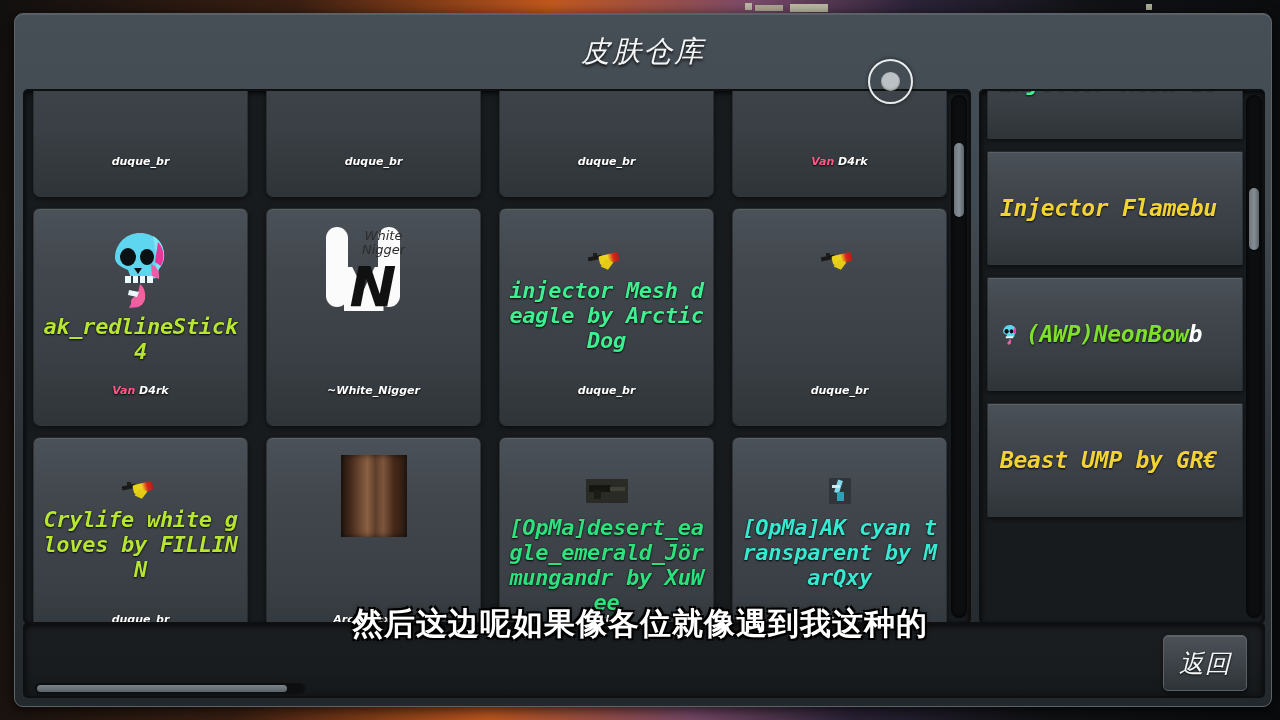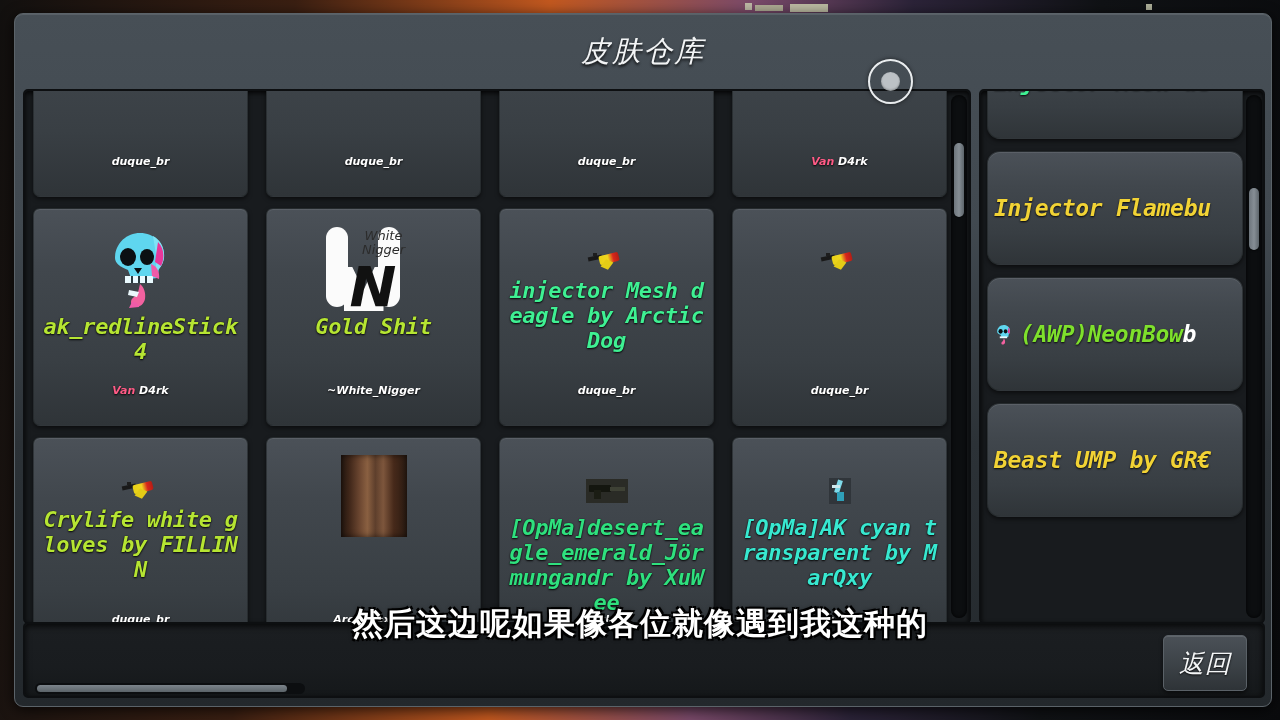--- a/index.html
+++ b/index.html
@@ -251,27 +251,27 @@
   #list-panel { width: 286px; }
   #list-scroll {
     position: absolute;
     left: 6px; top: 0; right: 20px; bottom: 0;
   }
 
   .list-item {
     position: relative;
     height: 114px;
     margin-top: 12px;
-    border-radius: 13px;
+    border-radius: 2px;
     background: linear-gradient(180deg, #4b5158 0%, #41474d 30%, #383e43 72%, #2f3438 100%);
     border: 1px solid #20242799;
     box-shadow: inset 0 1px 0 rgba(255,255,255,.09), 0 2px 4px rgba(0,0,0,.55);
     display: flex;
     align-items: center;
-    padding: 0 6px;
+    padding: 0 12px;
     overflow: hidden;
     white-space: nowrap;
   }
   .list-item.first { margin-top: -66px; }
 
   .list-label {
     font-size: 23px;
     font-weight: bold;
     letter-spacing: -0.3px;
     text-shadow: 0 1px 2px rgba(0,0,0,.9);
@@ -444,21 +444,20 @@
               <div class="card">
                 <div class="card-thumb">
                   <div class="thumb-wn">
                     <div class="bar b1"></div>
                     <div class="bar b2"></div>
                     <div class="vmid"></div>
                     <div class="wntext">White<br>Nigger</div>
                     <div class="bigN">N</div>
                   </div>
                 </div>
-                <div class="card-title" style="color:#b6e533">Gold Shit</div>
                 <div class="card-author">~White_Nigger</div>
               </div>
               <div class="card">
                 <div class="card-thumb thumb-tiny">
                   <div class="thumb-pistol">
                     <div class="barrel"></div>
                     <div class="sight"></div>
                     <div class="body"></div>
                     <div class="grip"></div>
                   </div>

